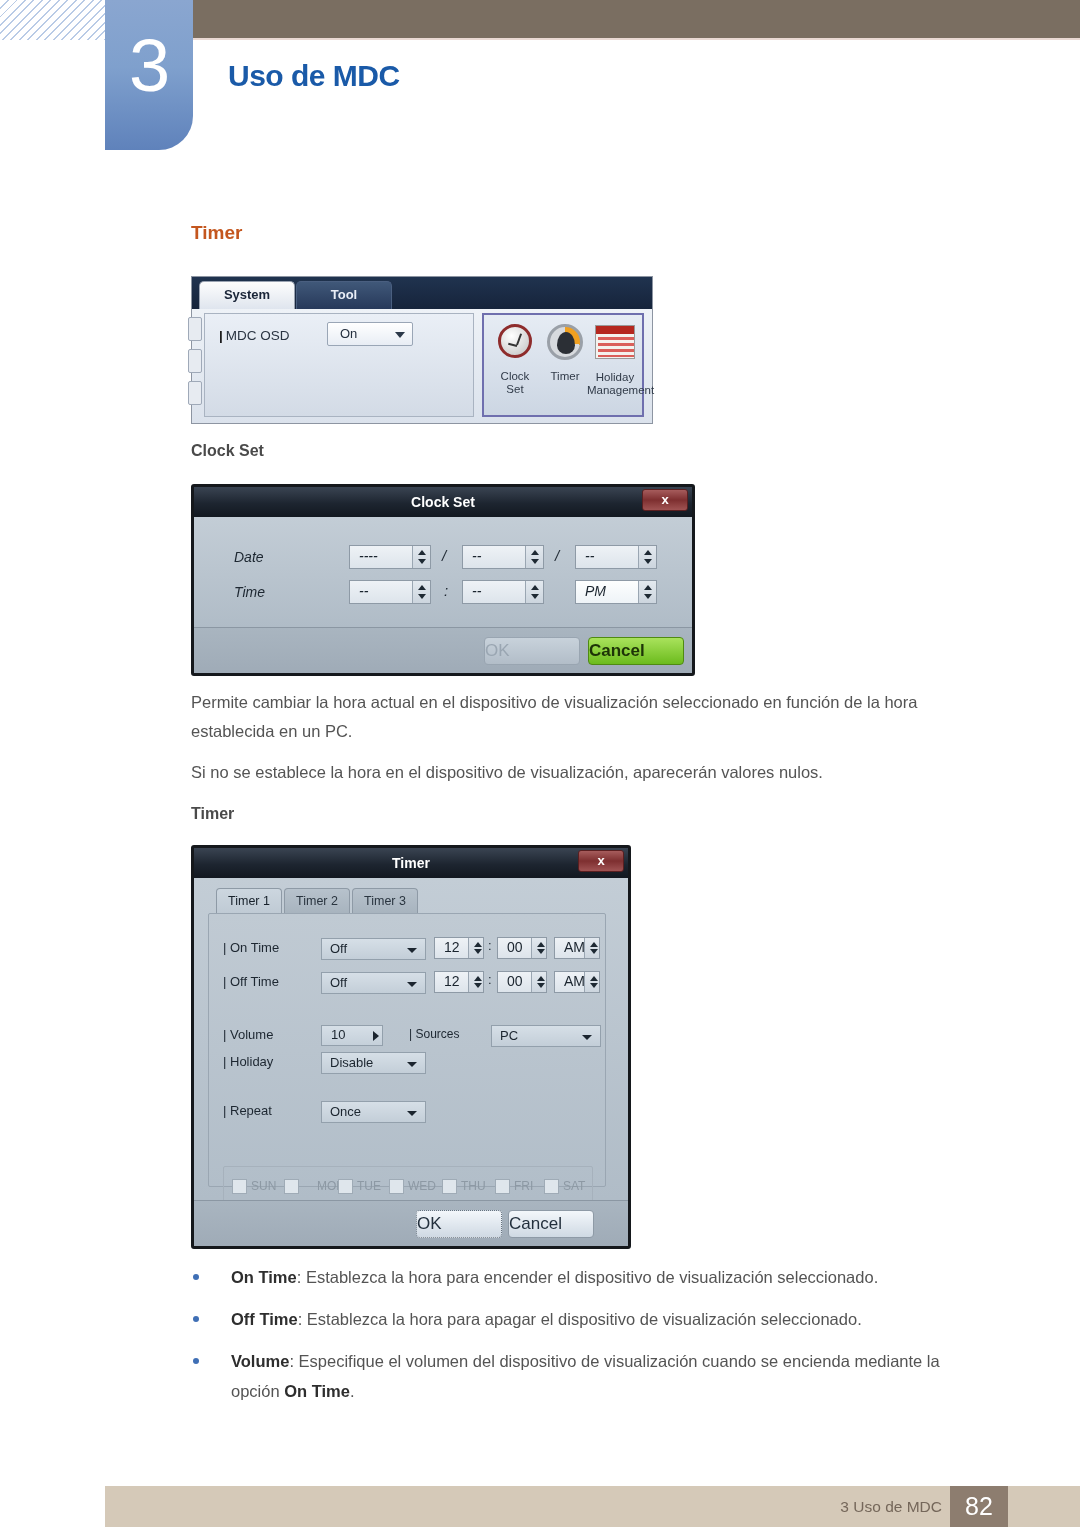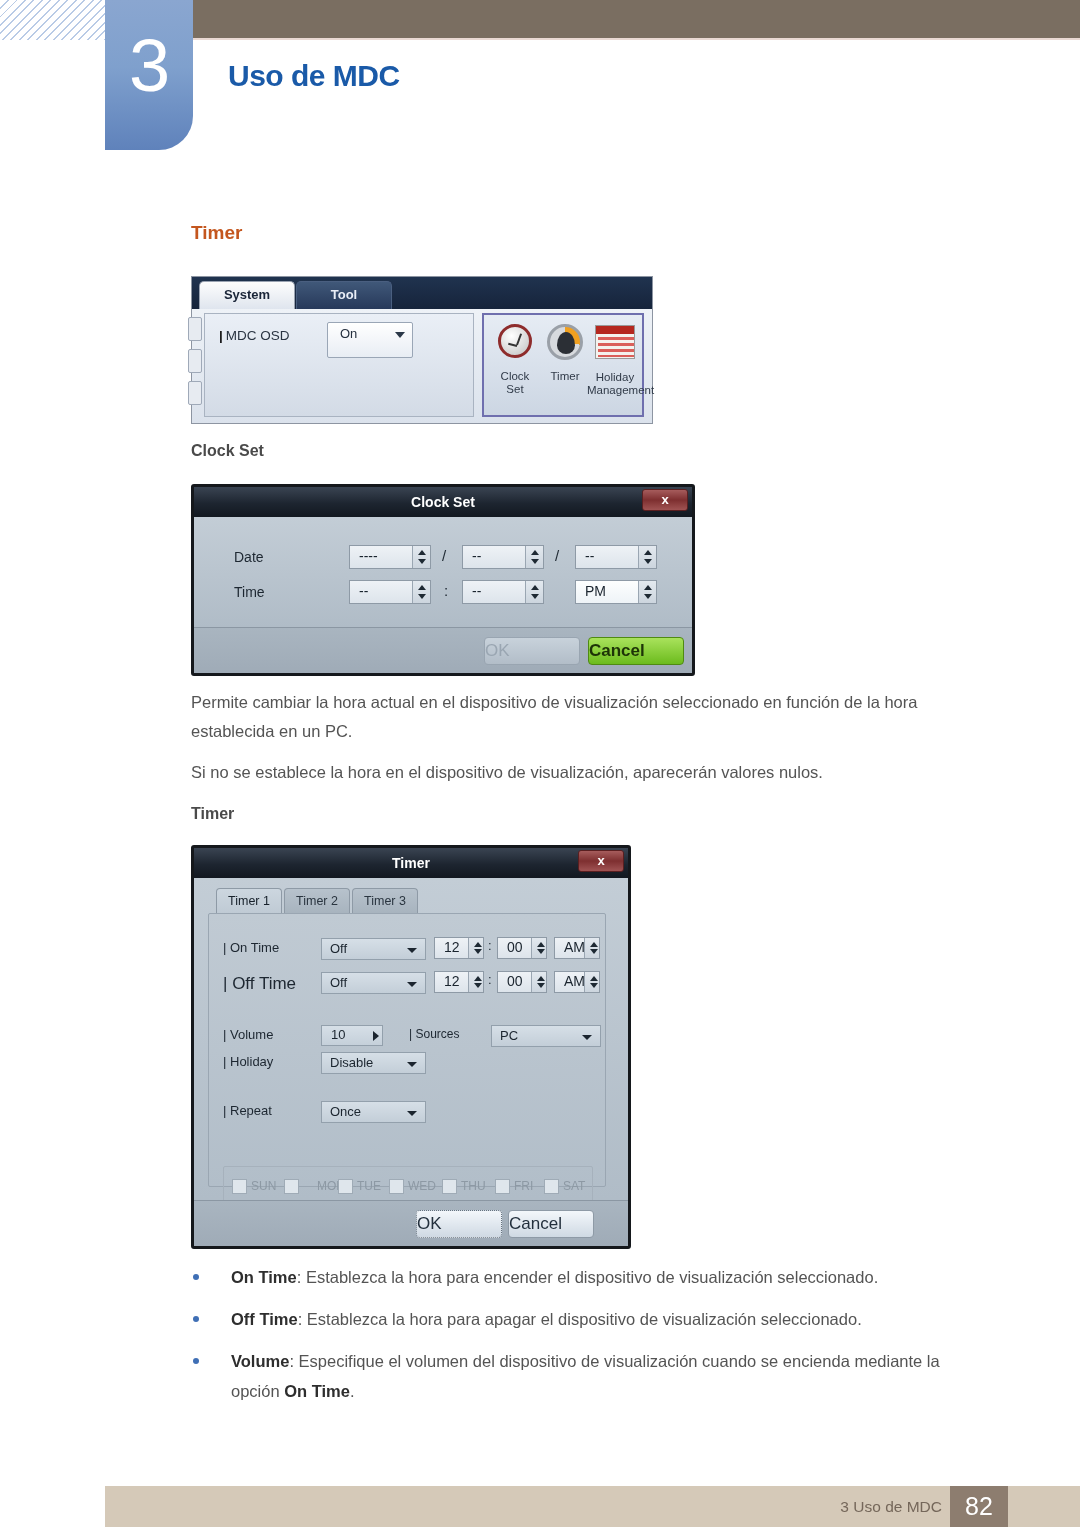--- a/index.html
+++ b/index.html
@@ -175,21 +175,21 @@
     background: linear-gradient(180deg,#eaeff6 0%, #d3dbe6 100%);
     border: 1px solid #a9b3c1;
   }
   .s1-osd-label {
     position:absolute; left:14px; top:14px;
     font-size:13.5px; color:#2a3442; font-weight: 500;
   }
   .s1-osd-label i { font-style: normal; color:#111; font-weight:bold; padding-right:3px; }
   .s1-combo {
     position:absolute; left:122px; top:8px;
-    width:86px; height:36px;
+    width:86px; height:24px;
     background: linear-gradient(180deg,#ffffff 0%, #e8edf4 100%);
     border:1px solid #9aa6b6; border-radius:2px;
   }
   .s1-combo span { position:absolute; left:12px; top:3px; font-size:13px; color:#25303f; }
   .s1-combo .arr {
     position:absolute; right:7px; top:9px;
     width:0;height:0;border-left:5px solid transparent;border-right:5px solid transparent;
     border-top:6px solid #2c3949;
   }
   .s1-panel-right {
@@ -295,21 +295,21 @@
     border:1px solid #93a0ac;
   }
   .ddl .v { position:absolute; left:8px; top:2px; font-size:13px; color:#1b252f; }
   .ddl .arr {
     position:absolute; right:8px; top:9px; width:0;height:0;
     border-left:5px solid transparent;border-right:5px solid transparent;border-top:5px solid #1b252f;
   }
 
   
   .shot2 { left:191px; top:484px; width:504px; height:192px; }
-  .s2-body { height: 110px; }
+  .s2-body { height: 110px; font-style: italic; }
   .s2-foot { height: 46px; }
 
   
   .shot3 { left:191px; top:845px; width:440px; height:404px; }
   .s3-body { height: 322px; }
   .s3-foot { height: 46px; }
   .s3-tab {
     position:absolute; top:10px; height:26px;
     font-size:12.5px; text-align:center; line-height:24px;
     border:1px solid #8e9aa6; border-bottom:none;
@@ -489,21 +489,21 @@
         <div class="sep" style="left:279px; top:24px; font-size:13px">:</div>
         <div class="spin" style="left:288px; top:23px; width:50px; height:22px">
           <span class="v" style="top:1px">00</span>
           <i class="sp" style="width:15px"></i>
         </div>
         <div class="spin" style="left:345px; top:23px; width:46px; height:22px">
           <span class="v" style="top:1px">AM</span>
           <i class="sp" style="width:15px"></i>
         </div>
 
-        <div class="fld-label" style="left:14px; top:60px; font-size:17px">| <span>Off Time</span></div>
+        <div class="fld-label" style="left:14px; top:60px; font-size:13px">| <span>Off Time</span></div>
         <div class="ddl" style="left:112px; top:58px; width:105px">
           <span class="v">Off</span>
           <i class="arr"></i>
         </div>
         <div class="spin" style="left:225px; top:57px; width:50px; height:22px">
           <span class="v" style="top:1px">12</span>
           <i class="sp" style="width:15px"></i>
         </div>
         <div class="sep" style="left:279px; top:58px; font-size:13px">:</div>
         <div class="spin" style="left:288px; top:57px; width:50px; height:22px">

